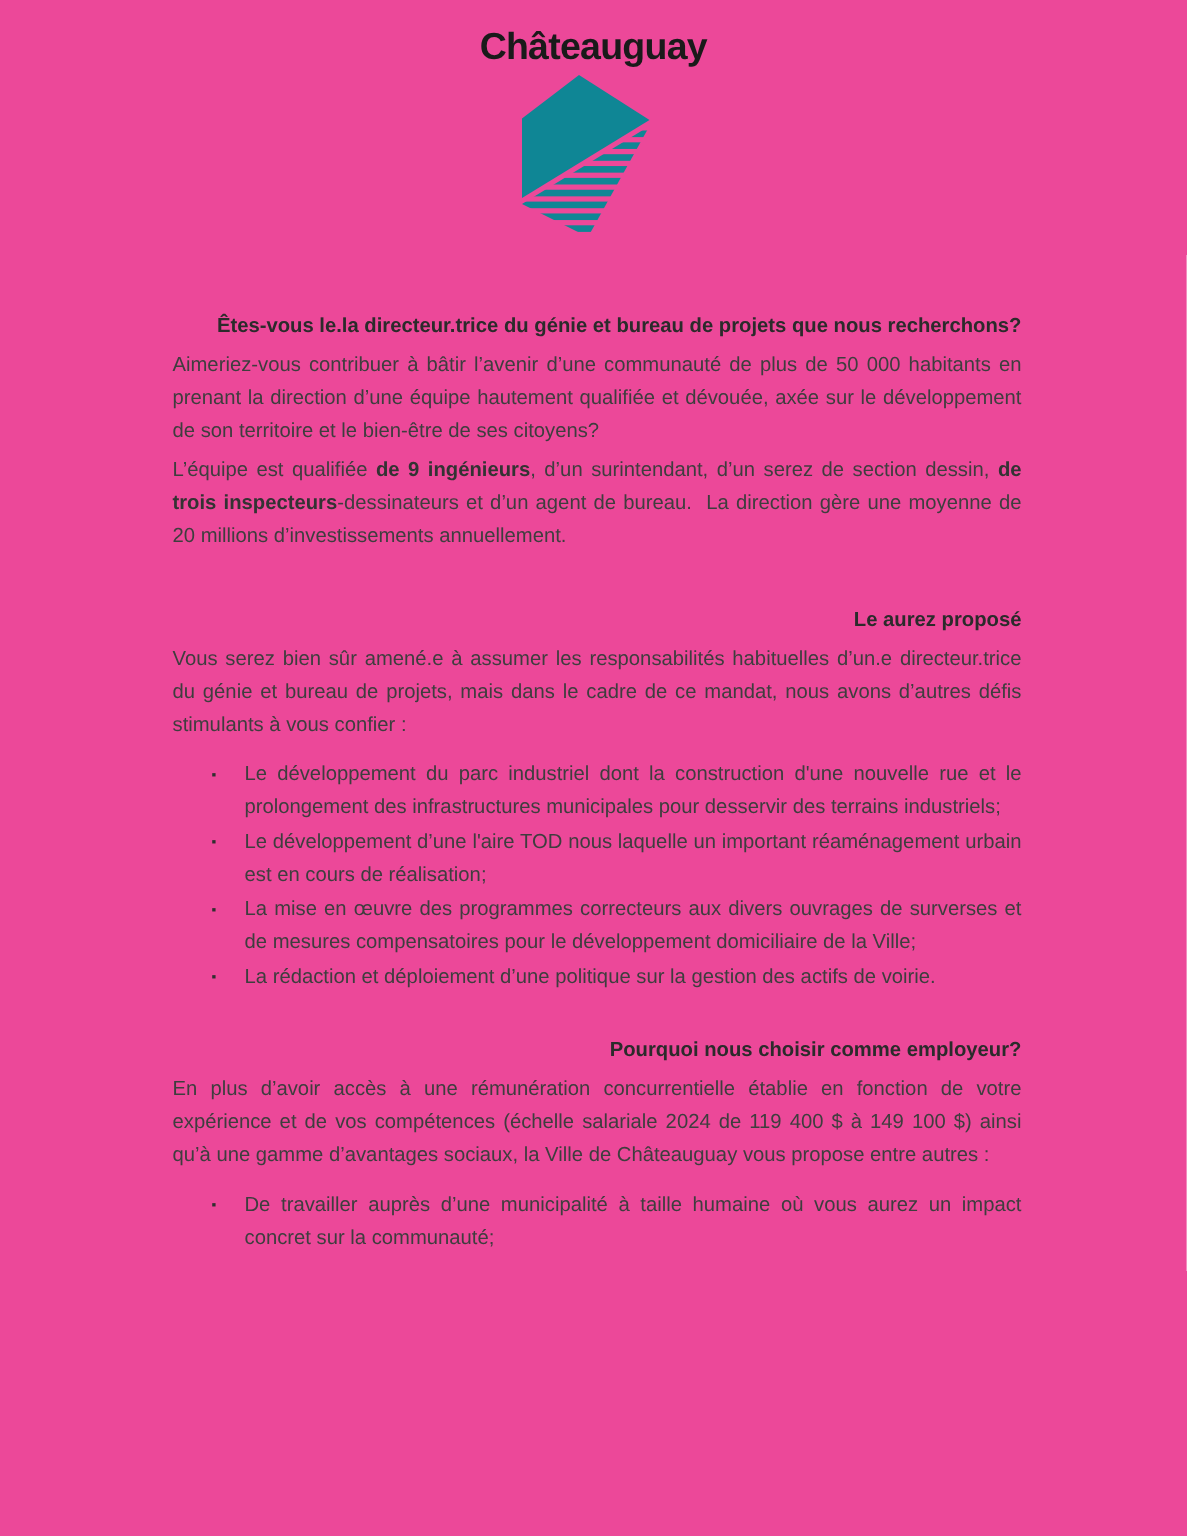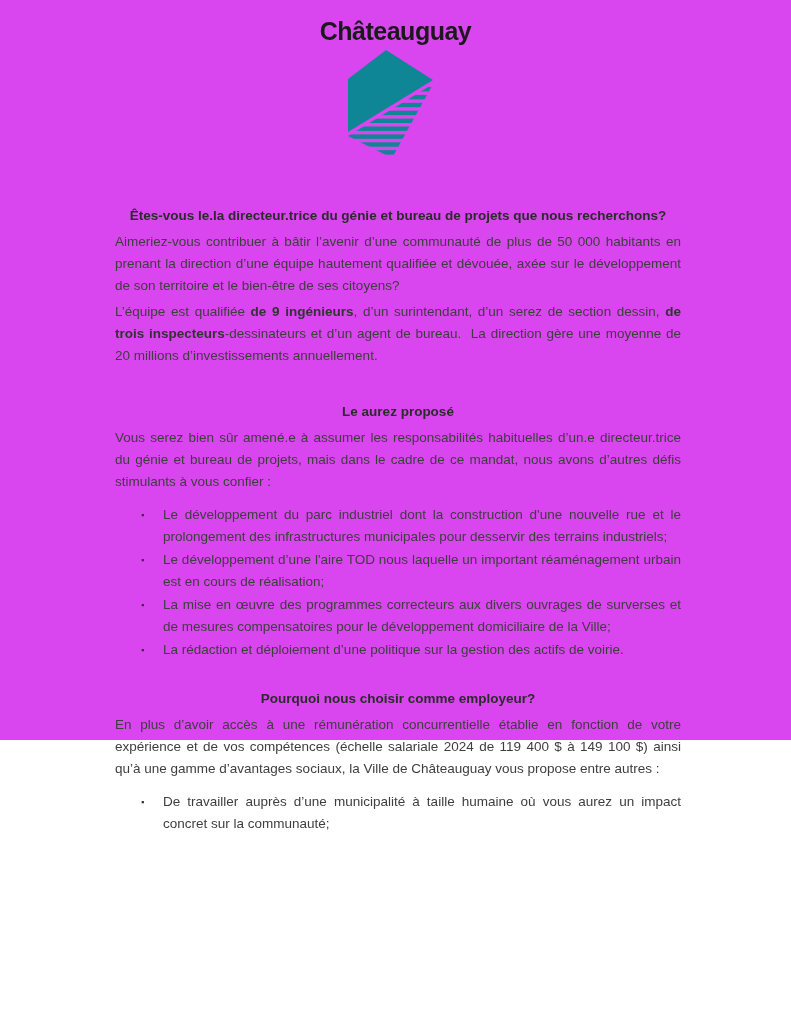--- a/index.html
+++ b/index.html
@@ -4,22 +4,22 @@
 <style>
   * { margin: 0; padding: 0; box-sizing: border-box; }
   html, body { background: #ffffff; }
   body {
     width: 791px; height: 1024px;
     font-family: "Liberation Sans", sans-serif;
     overflow: hidden;
     position: relative;
   }
   .page {
-    width: 791px; height: 740px;
-    background: #d946ef;
+    width: 791px; height: 1024px;
+    background: #ec4899;
     padding-top: 16px;
   }
   
   .logo-block { text-align: center; }
   .wordmark {
     font-size: 25px;
     font-weight: 700;
     color: #1a1a1a;
     letter-spacing: -0.5px;
     line-height: 30px;
@@ -31,21 +31,21 @@
     margin-left: 115px;
     color: #3e3e3e;
     font-size: 13.5px;
     line-height: 22px;
     text-align: justify;
   }
   .content h2 {
     font-size: 13.5px;
     font-weight: 700;
     color: #2b2b2b;
-    text-align: center;
+    text-align: right;
     line-height: 22px;
   }
   .h-intro    { margin-top: 42px; }
   .h-mandate  { margin-top: 34px; }
   .h-employer { margin-top: 27px; }
   .content p { margin-top: 4px; }
   .content strong { color: #333333; }
   ul.doc-list {
     list-style: none;
     margin-top: 11px;

